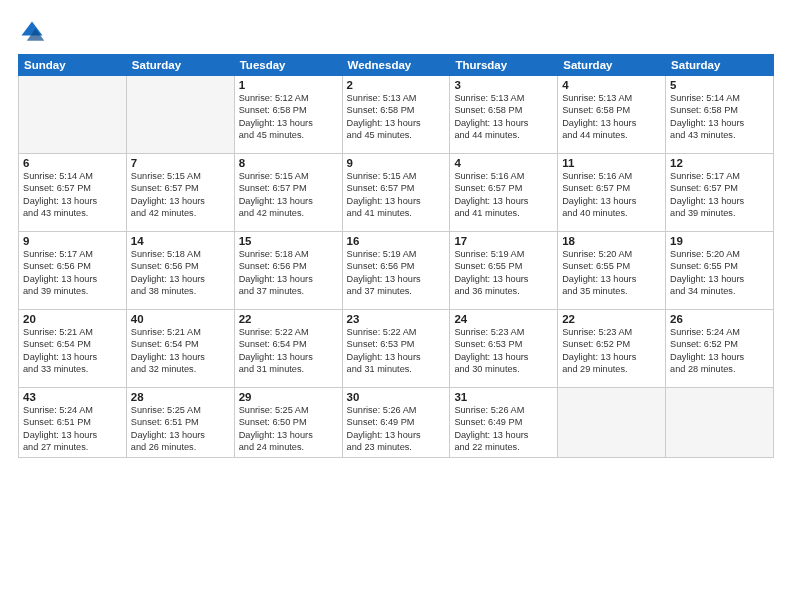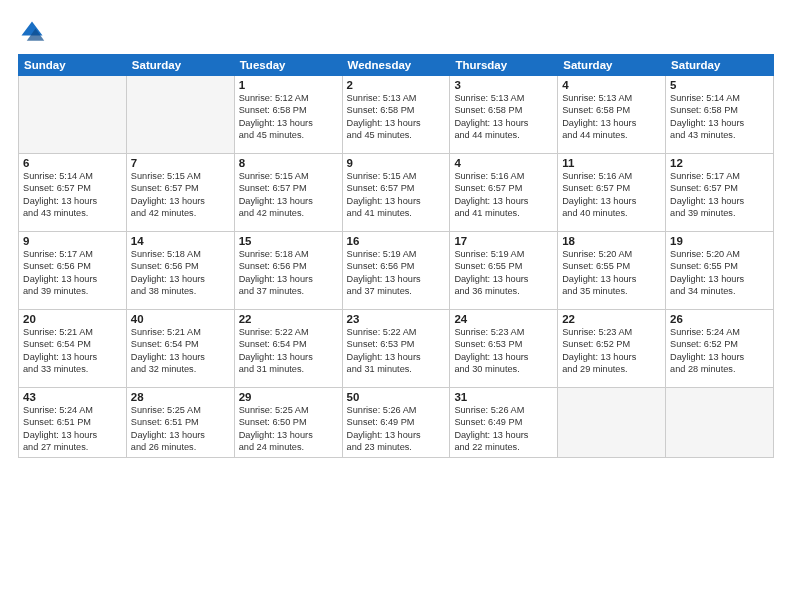--- a/index.html
+++ b/index.html
@@ -336,21 +336,21 @@
 and 26 minutes.</div>
           </td>
           <td class="last-row">
             <span class="day-num">29</span>
             <div class="day-info" style="white-space: pre-line;">Sunrise: 5:25 AM
 Sunset: 6:50 PM
 Daylight: 13 hours
 and 24 minutes.</div>
           </td>
           <td class="last-row">
-            <span class="day-num">50</span>
+            <span class="day-num">30</span>
             <div class="day-info" style="white-space: pre-line;">Sunrise: 5:26 AM
 Sunset: 6:49 PM
 Daylight: 13 hours
 and 23 minutes.</div>
           </td>
           <td class="last-row">
             <span class="day-num">31</span>
             <div class="day-info" style="white-space: pre-line;">Sunrise: 5:26 AM
 Sunset: 6:49 PM
 Daylight: 13 hours

